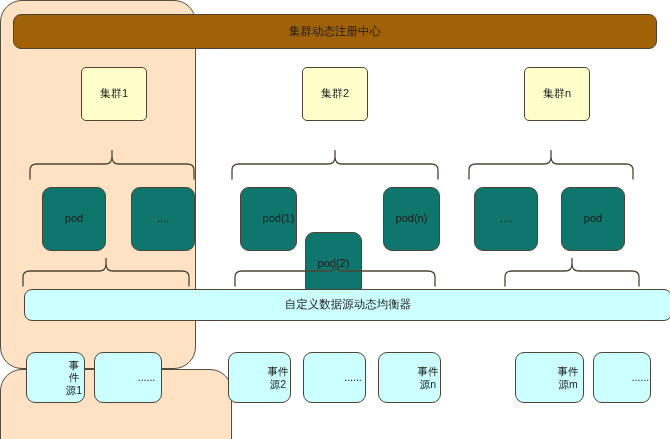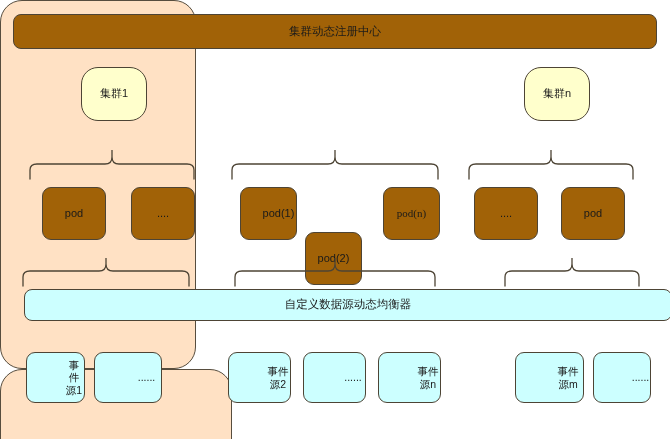--- a/index.html
+++ b/index.html
@@ -54,39 +54,39 @@
   }
   #panel-1 { left: 17px;  top: 57px; width: 194px; height: 367px; }
   #panel-2 { left: 220px; top: 57px; width: 230px; height: 367px; }
 
   
   .cluster-title {
     background: #ffffcc;
     height: 54px;
     top: 67px;
     font-size: 11px;
-    border-radius: 17px;
+    border-radius: 5px;
   }
   #cluster-title-1 { left: 81px;  width: 66px; }
   #cluster-title-2 { left: 302px; width: 66px; }
   #cluster-title-3 { left: 524px; width: 66px; }
 
   
   .pod-box {
-    background: #a16207;
+    background: #0f766e;
     top: 187px;
-    height: 53px;
+    height: 64px;
     font-size: 11px;
     border-radius: 9px;
   }
   #pod-1-1 { left: 42px;  width: 64px; }
   #pod-1-2 { left: 131px; width: 64px; }
   #pod-2-1 { left: 240px; width: 57px; padding-left: 20px; }
   #pod-2-2 { left: 305px; width: 57px; margin-top: 45px; }
-  #pod-2-3 { left: 383px; width: 57px; font-family: Liberation Serif, serif; }
+  #pod-2-3 { left: 383px; width: 57px; }
   #pod-3-1 { left: 474px; width: 64px; }
   #pod-3-2 { left: 561px; width: 64px; }
 
   
   .balancer-bar {
     left: 24px;
     top: 289px;
     width: 648px;
     height: 32px;
     background: #ccffff;
@@ -144,20 +144,21 @@
 
   <svg class="brace" id="brace-1-bot" width="172" height="32" viewBox="0 0 172 32">
     <path d="M3 29 L3 20 Q3 14 10 14 L79 14 Q86 14 86 7 L86 1 L86 7 Q86 14 93 14 L162 14 Q169 14 169 20 L169 29" fill="none" stroke="#4d4435" stroke-width="1.3" stroke-linecap="round"></path>
   </svg>
 
   <div class="node event-box" id="event-1-1">事件源1</div>
   <div class="node event-box" id="event-1-2">......</div>
 
   <div class="cluster-panel" id="panel-2"></div>
 
+  <div class="node cluster-title" id="cluster-title-2">集群2</div>
 
   <svg class="brace" id="brace-2-top" width="212" height="34" viewBox="0 0 212 34">
     <path d="M3 31 L3 22 Q3 16 10 16 L99 16 Q106 16 106 9 L106 2 L106 9 Q106 16 113 16 L202 16 Q209 16 209 22 L209 31" fill="none" stroke="#4d4435" stroke-width="1.3" stroke-linecap="round"></path>
   </svg>
 
   <div class="node pod-box" id="pod-2-1">pod(1)</div>
   <div class="node pod-box" id="pod-2-2">pod(2)</div>
   <div class="node pod-box" id="pod-2-3">pod(n)</div>
 
   <svg class="brace" id="brace-2-bot" width="207" height="32" viewBox="0 0 207 32">

